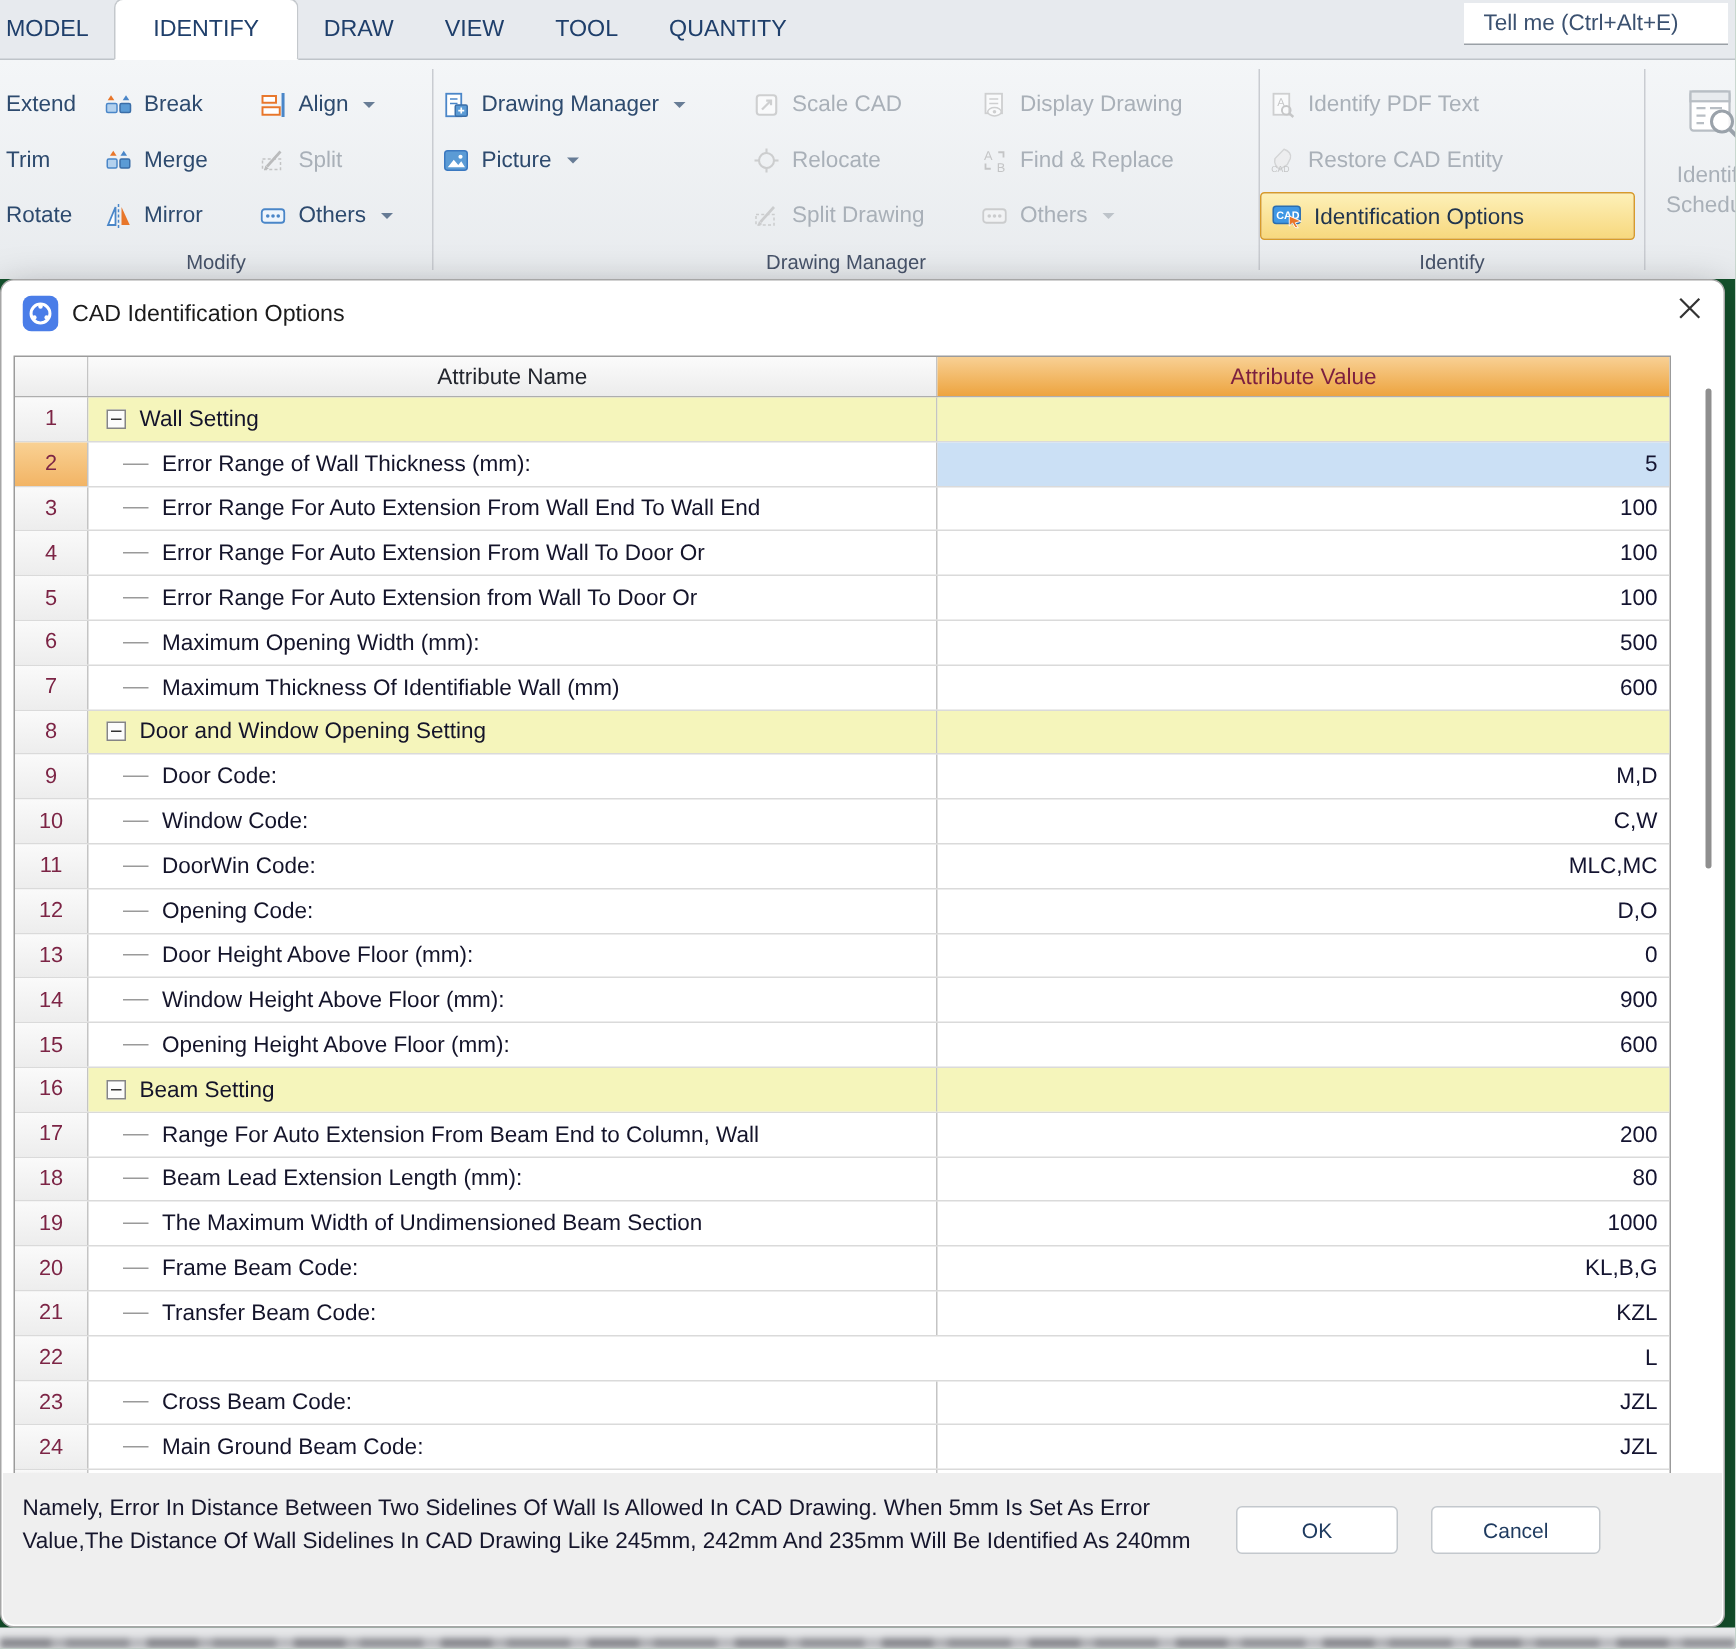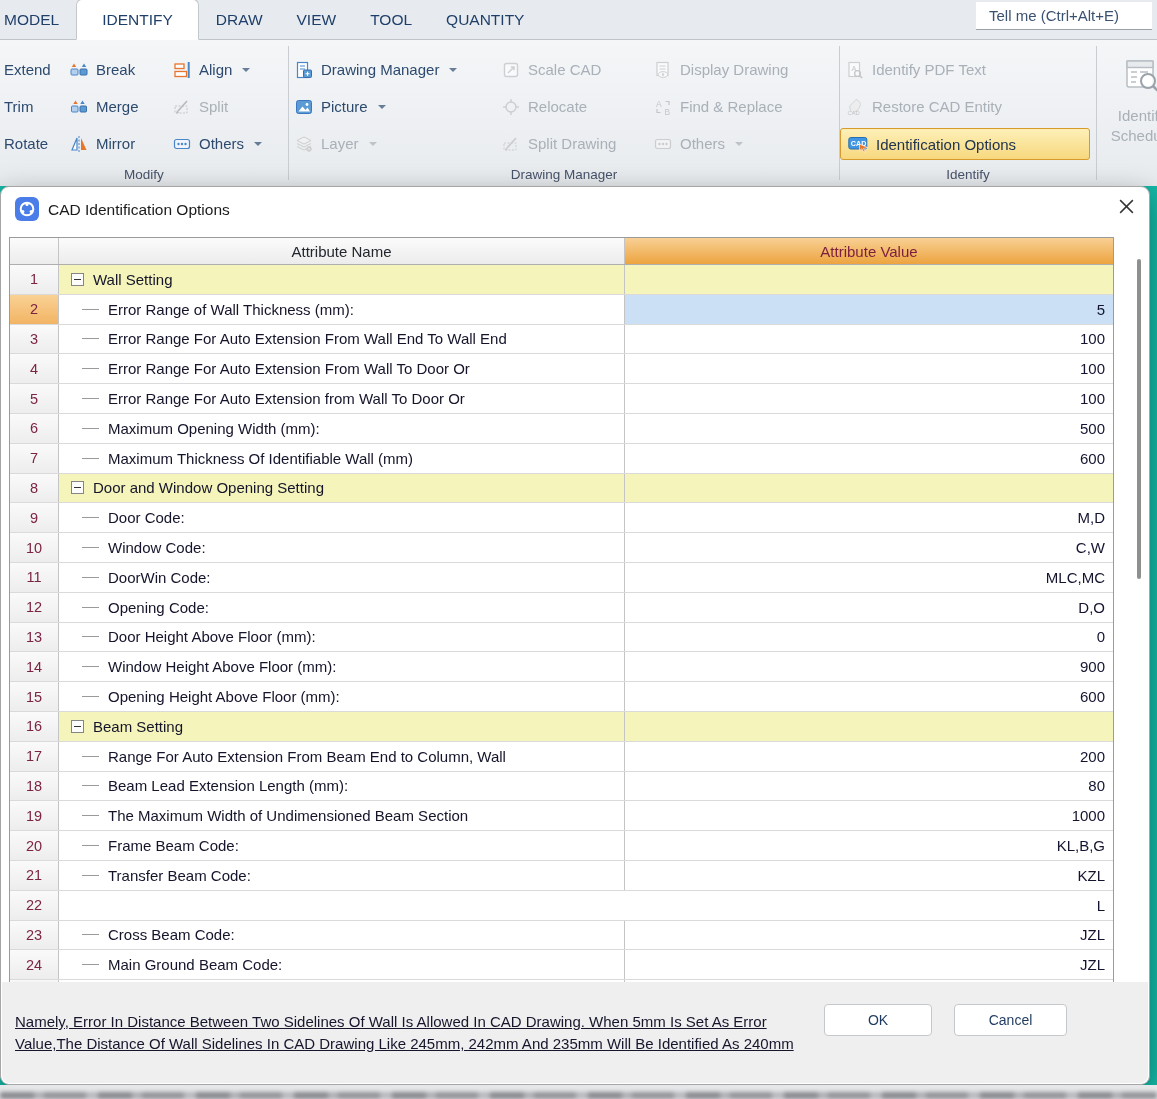--- a/index.html
+++ b/index.html
@@ -1,16 +1,16 @@
 <!DOCTYPE html>
 <html><head>
 <meta charset="utf-8">
 <style>
   html,body{margin:0;padding:0;}
-  .screen{position:relative;width:1157px;height:1099px;background:#14b8a6;overflow:hidden;
+  .screen{position:relative;width:1157px;height:1099px;background:#14532d;overflow:hidden;
           font-family:"Liberation Sans",sans-serif;-webkit-font-smoothing:antialiased;}
 
   
   .tabbar{position:absolute;top:0;left:0;right:0;height:40px;background:#e7eaee;
           border-bottom:1px solid #bfc4c9;display:flex;align-items:flex-end;box-sizing:border-box;}
   .tab{height:39px;line-height:40px;padding:0 17px;font-size:15.5px;color:#1f3f6b;white-space:nowrap;}
   .tab:first-child{padding-left:4px;}
   .tab.active{background:#fff;border:1px solid #c4c8cc;border-bottom:1px solid #fff;
               border-radius:6px 6px 0 0;padding:0 25px;margin-bottom:-1px;}
   .tellme{position:absolute;top:2px;right:5px;width:176px;height:28px;background:#fff;
@@ -73,21 +73,21 @@
   .cval.selbg{background:#cbe0f5;}
   .minus{width:13px;height:13px;box-sizing:border-box;border:1px solid #858585;background:#fcfcfc;
          margin-left:12px;margin-right:9px;position:relative;flex:none;}
   .minus::after{content:"";position:absolute;left:2px;right:2px;top:5px;height:1px;background:#333;}
   .dash{width:17px;height:1px;background:#9a9a9a;margin-left:23px;margin-right:9px;flex:none;}
 
   .vsb{position:absolute;top:72px;right:8px;width:4px;height:320px;background:#8f8f8f;border-radius:2px;}
 
   .dfooter{position:absolute;left:1px;right:1px;bottom:1px;height:101px;background:#efefef;
            border-radius:0 0 8px 8px;}
-  .note{position:absolute;left:13px;top:29px;width:795px;font-size:15px;line-height:21.5px;color:#16162c;text-decoration:underline;}
+  .note{position:absolute;left:13px;top:13px;width:795px;font-size:15px;line-height:21.5px;color:#16162c;}
   .btn{position:absolute;top:22px;height:32px;background:#fff;border:1px solid #c3c8cd;border-radius:4px;
        font-size:14px;color:#1e3a5f;display:flex;align-items:center;justify-content:center;
        box-sizing:border-box;}
   .btn.ok{left:822px;width:108px;}
   .btn.cancel{left:952px;width:113px;}
 
   .below{position:absolute;left:0;top:1085px;width:1157px;height:14px;background:#e6e7e9;}
   .below .blur{position:absolute;left:0;right:0;bottom:0;height:7px;opacity:.6;filter:blur(2px);
     background:repeating-linear-gradient(90deg,#4a4a52 0 34px,#8a8a90 34px 44px,#5a5a62 44px 86px,#9a9aa0 86px 98px);}
 </style>
@@ -210,32 +210,20 @@
             </div>
             <div class="rbtn">
               <span class="icon">
                 <svg viewBox="0 0 18 18" width="18" height="18">
                   <rect x="1.5" y="2.5" width="15" height="13" rx="2" fill="#5b9bd5" stroke="#3a78c0"></rect>
                   <circle cx="12" cy="6.5" r="1.4" fill="#fff"></circle>
                   <path d="M3.5 13.5l4-5 3 3.5 2-2.5 2.5 4z" fill="#fff"></path>
                 </svg>
               </span>
               <span class="lbl">Picture</span>
-              <span class="caret"></span>
-            </div>
-            <div class="rbtn disabled">
-              <span class="icon">
-                <svg viewBox="0 0 18 18" width="18" height="18">
-                  <path d="M9 2l7 3.5L9 9 2 5.5z" fill="#f2f4f6" stroke="#aab2ba"></path>
-                  <path d="M2 8.5L9 12l7-3.5" fill="none" stroke="#aab2ba"></path>
-                  <path d="M2 11.5L9 15l7-3.5" fill="none" stroke="#aab2ba"></path>
-                  <circle cx="14" cy="14" r="2.2" fill="#cfd5da" stroke="#9aa2aa"></circle>
-                </svg>
-              </span>
-              <span class="lbl">Layer</span>
               <span class="caret"></span>
             </div>
           </div>
           <div class="rcol" style="width: 152px;">
             <div class="rbtn disabled">
               <span class="icon">
                 <svg viewBox="0 0 18 18" width="18" height="18">
                   <rect x="2.5" y="2.5" width="13" height="13" rx="2" fill="#fff" stroke="#aab2ba" stroke-width="1.4"></rect>
                   <line x1="6" y1="12" x2="12" y2="6" stroke="#aab2ba" stroke-width="1.5"></line>
                   <path d="M8.8 6H12v3.2" fill="none" stroke="#aab2ba" stroke-width="1.5"></path>

